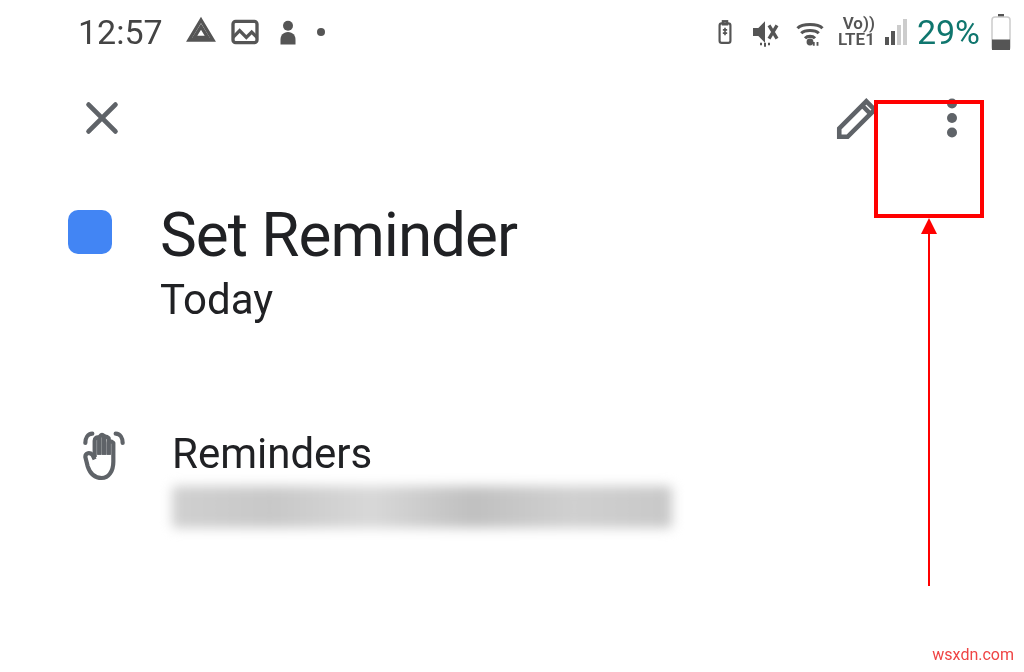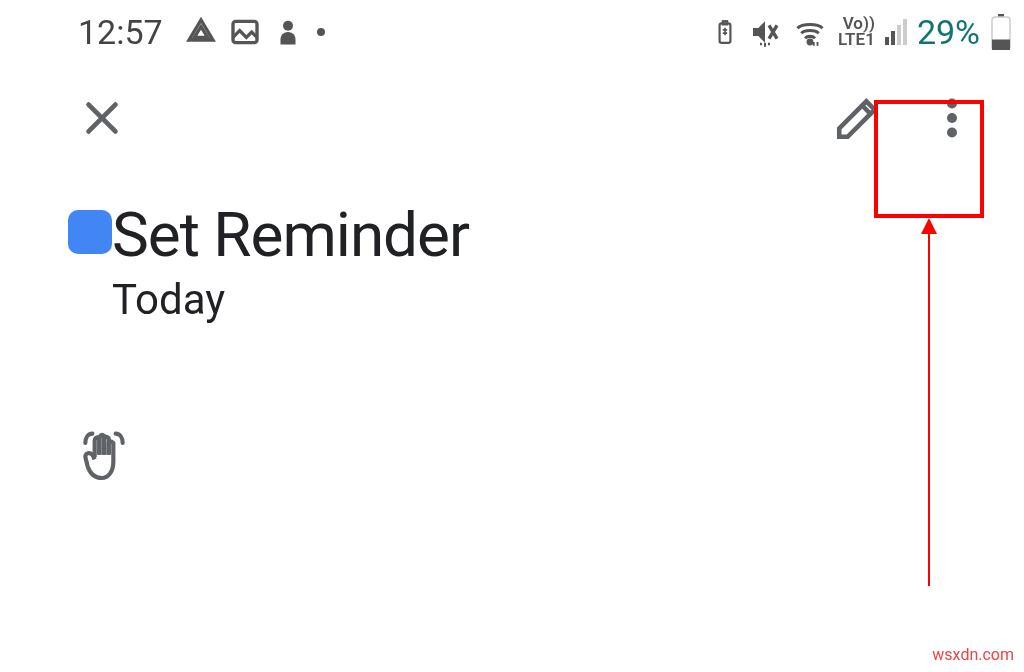--- a/index.html
+++ b/index.html
@@ -89,20 +89,21 @@
       border-left: 8px solid transparent;
       border-right: 8px solid transparent;
       border-bottom: 16px solid #ff0000;
     }
     .content {
       padding: 20px 60px 0 68px;
     }
     .reminder-header {
       display: flex;
       align-items: flex-start;
+      gap: 48px;
       margin-bottom: 10px;
     }
     .color-chip {
       width: 44px;
       height: 44px;
       background: #4285f4;
       border-radius: 10px;
       margin-top: 12px;
       flex-shrink: 0;
     }
@@ -267,16 +268,20 @@
 
   <div class="reminders-section">
     <svg width="56" height="56" viewBox="0 0 24 24" fill="none" stroke="#5f6368" stroke-width="1.8" stroke-linejoin="round">
       <path d="M8 12 L8 5 C8 4 9 3 10 4 L10 11"></path>
       <path d="M10 11 L10 4 C10 3 11 2 12 3 L12 11"></path>
       <path d="M12 11 L12 4 C12 3 13 3 14 4 L14 11"></path>
       <path d="M14 11 L14 6 C14 5 15 5 16 6 L16 14 C16 18 14 21 11 21 C8 21 6 19 5 16 L4 12 C4 10 6 10 7 11 L8 13"></path>
       <path d="M7 2 C5 2 4 4 4 6" stroke-linecap="round"></path>
       <path d="M17 2 C19 2 20 4 20 6" stroke-linecap="round"></path>
     </svg>
+    <div>
+      <div class="reminders-label">Reminders</div>
+      <div class="blurred-email"></div>
+    </div>
   </div>
 </div>
 
 <div class="watermark">wsxdn.com</div>
 
 </body></html>

